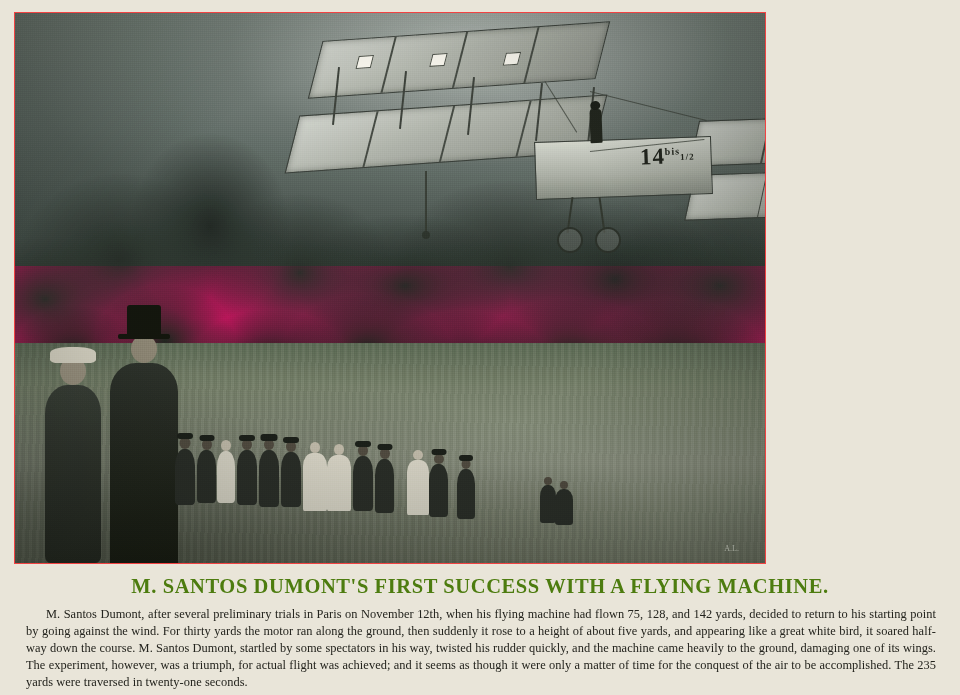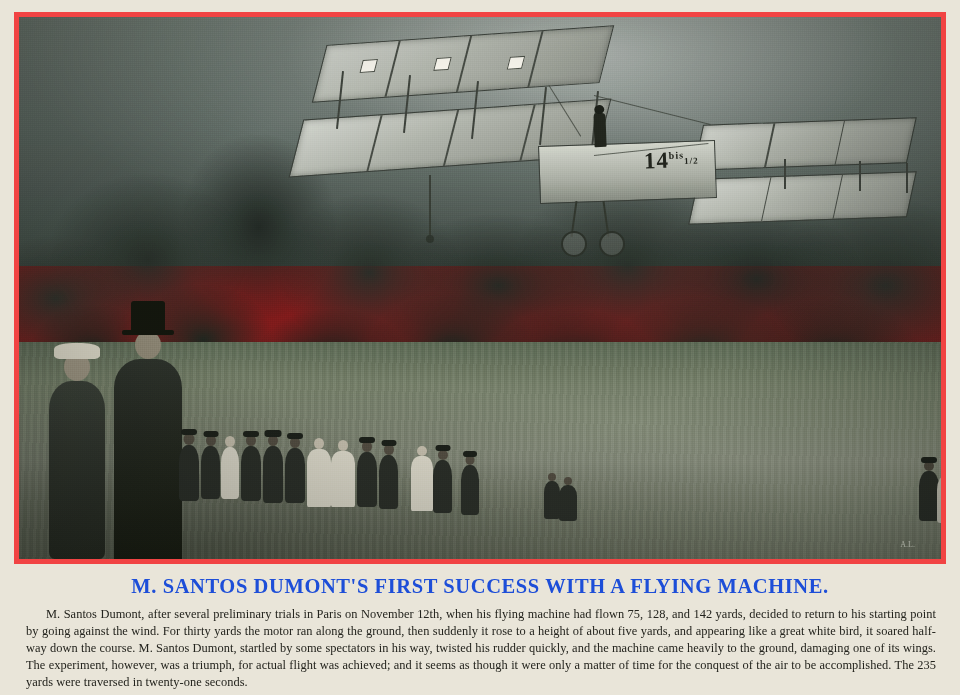--- a/index.html
+++ b/index.html
@@ -19,25 +19,25 @@
     width: 960px;
     height: 695px;
     background: #e9e5d9;
     box-sizing: border-box;
     padding: 12px 14px 6px 14px;
   }
 
   
   .photo {
     position: relative;
-    width: 932px;
+    width: 752px;
     height: 552px;
     overflow: hidden;
-    background: #7f1d1d;
-    border: 5px solid #ef4444;
+    background: #be185d;
+    border: 1px solid #ef4444;
     box-sizing: border-box;
     filter: contrast(1.02);
   }
 
   
   .sky {
     position: absolute;
     left: 0; top: 0; right: 0;
     height: 46%;
     background:
@@ -193,21 +193,21 @@
   #gent-right .hat { width: 34px; height: 34px; bottom: 230px; background: #15180f; border-radius: 3px 3px 0 0; }
   #gent-right .hat:after { content:""; position:absolute; left:-9px; bottom:0; width:52px; height:5px; background:#15180f; border-radius:2px;}
 
   
   .caption-title {
     text-align: center;
     font-family: "Liberation Serif", serif;
     font-weight: bold;
     font-size: 20.5px;
     letter-spacing: 0.6px;
-    color: #1d4ed8;
+    color: #4d7c0f;
     margin: 11px 0 8px 0;
   }
   .caption-body {
     font-family: "Liberation Serif", serif;
     font-size: 12.4px;
     line-height: 1.38;
     color: #23231d;
     text-align: justify;
     padding: 0 10px 0 12px;
     letter-spacing: .05px;

